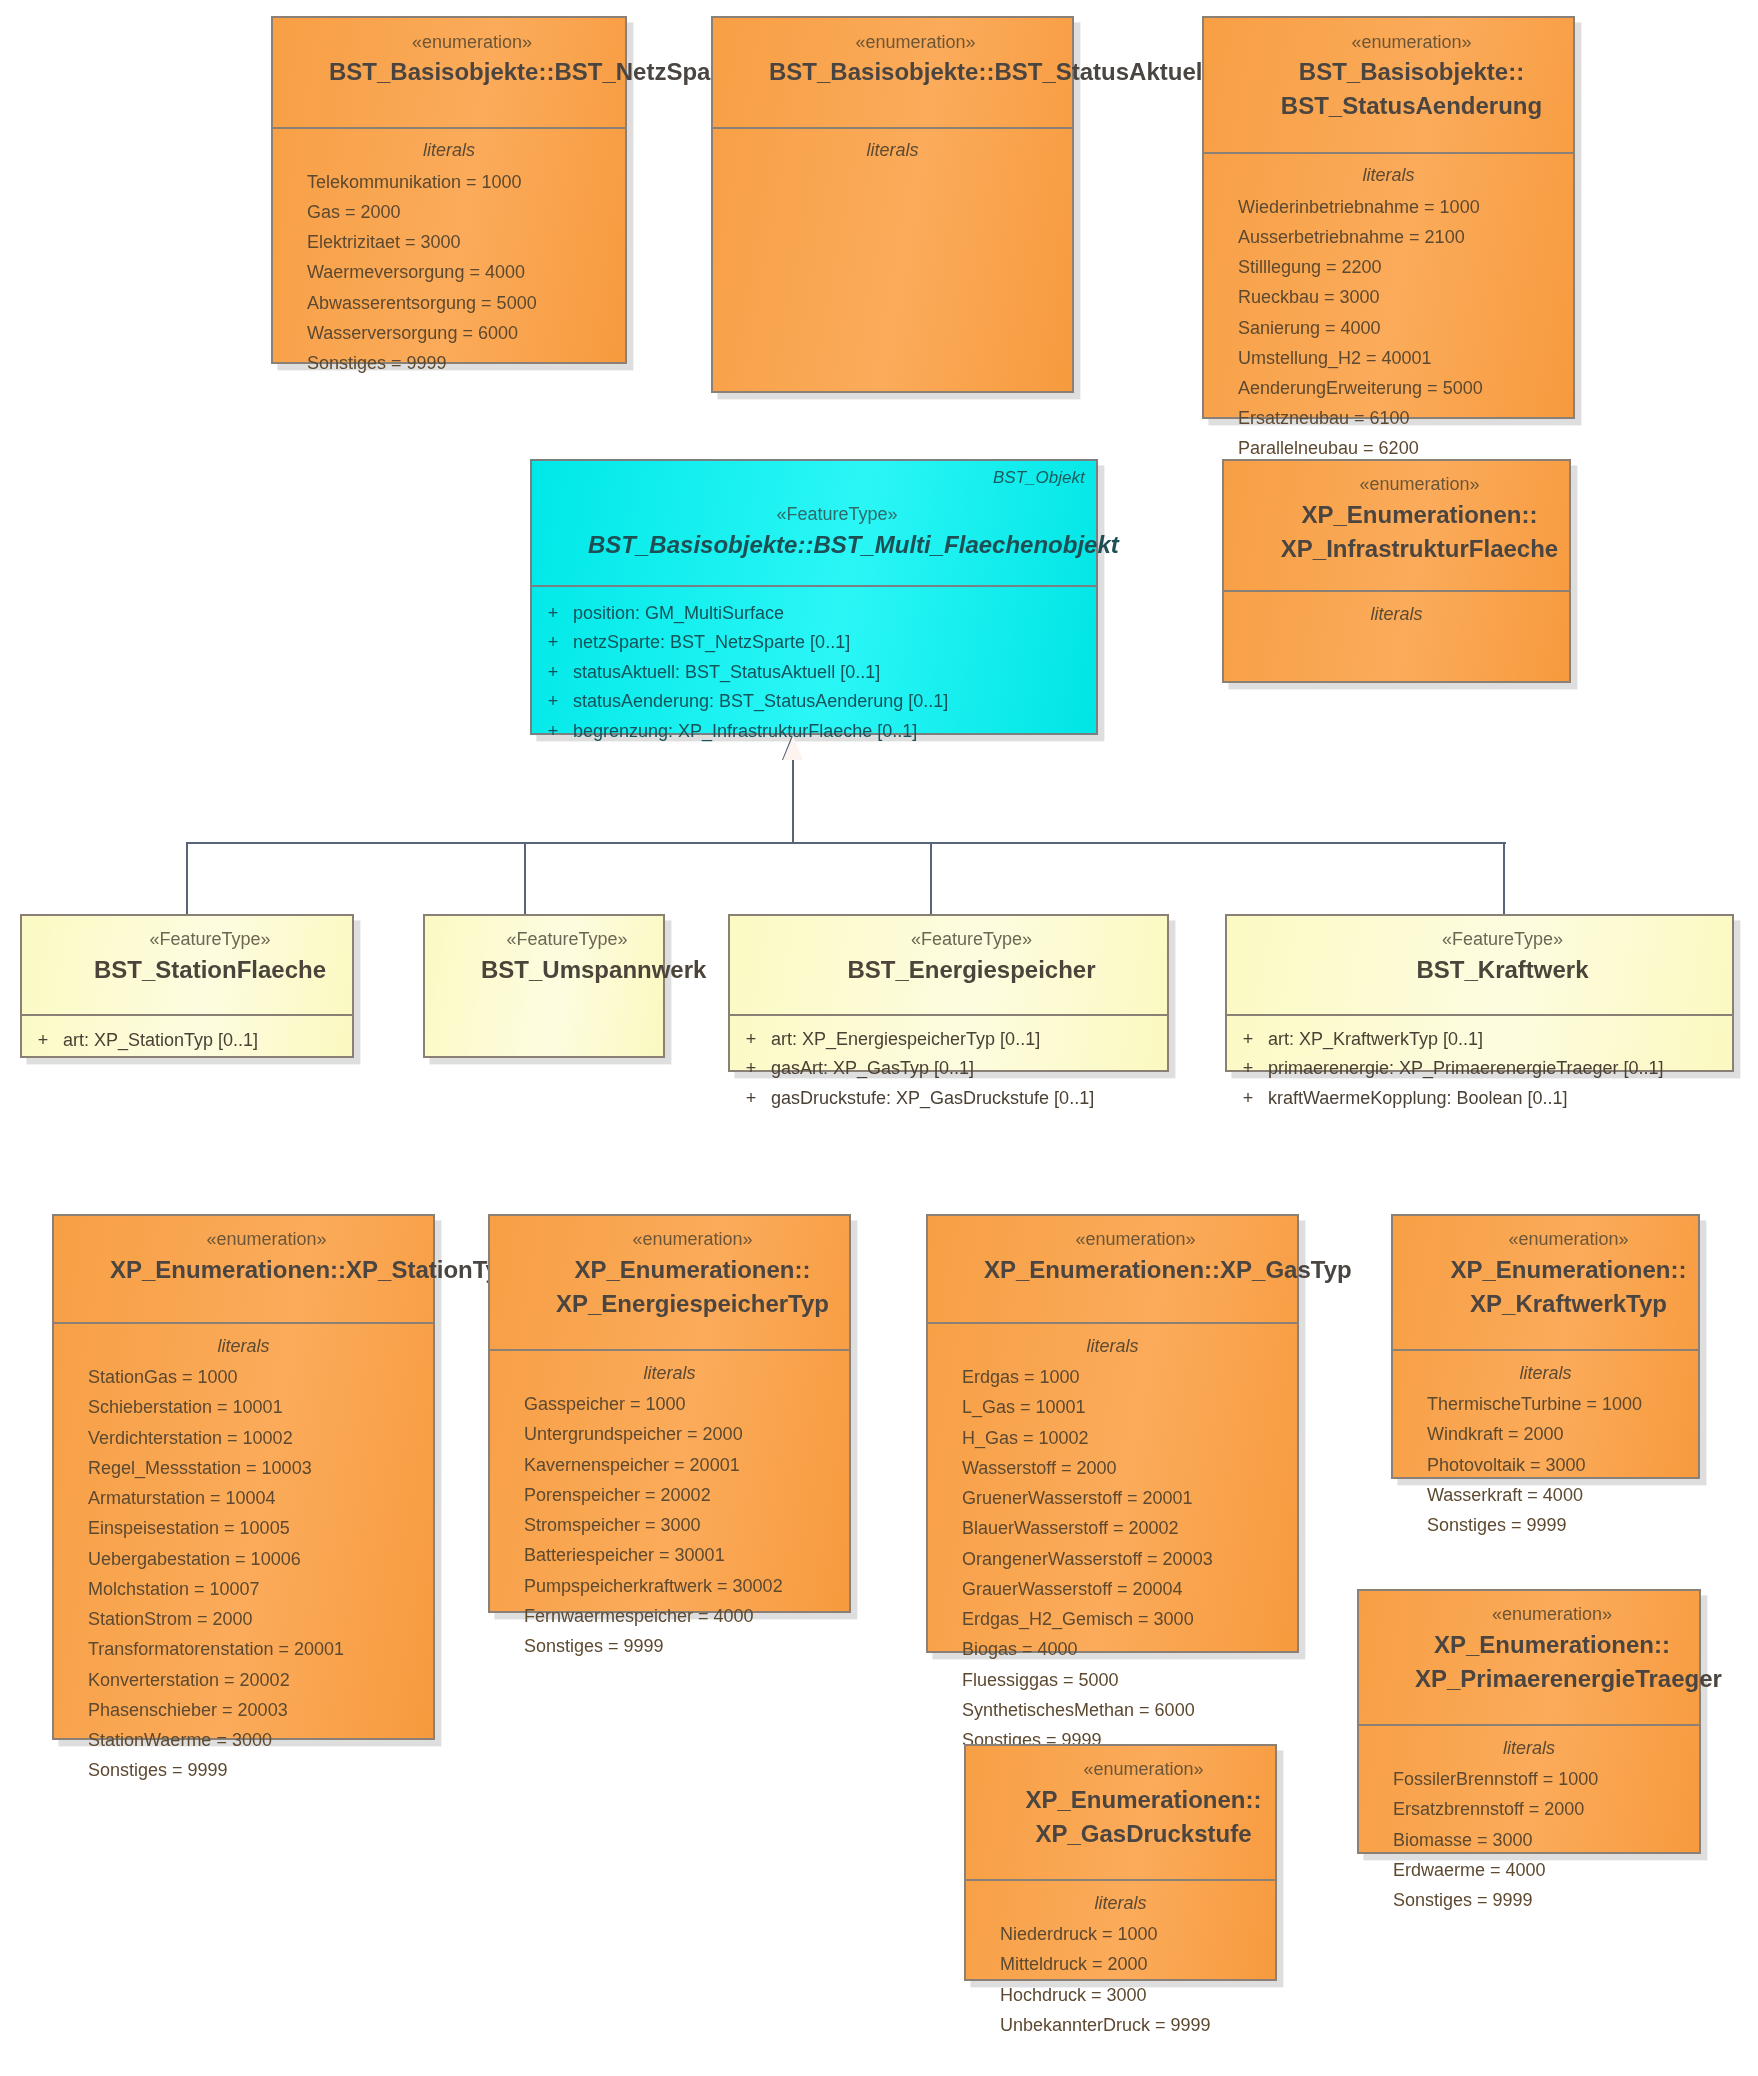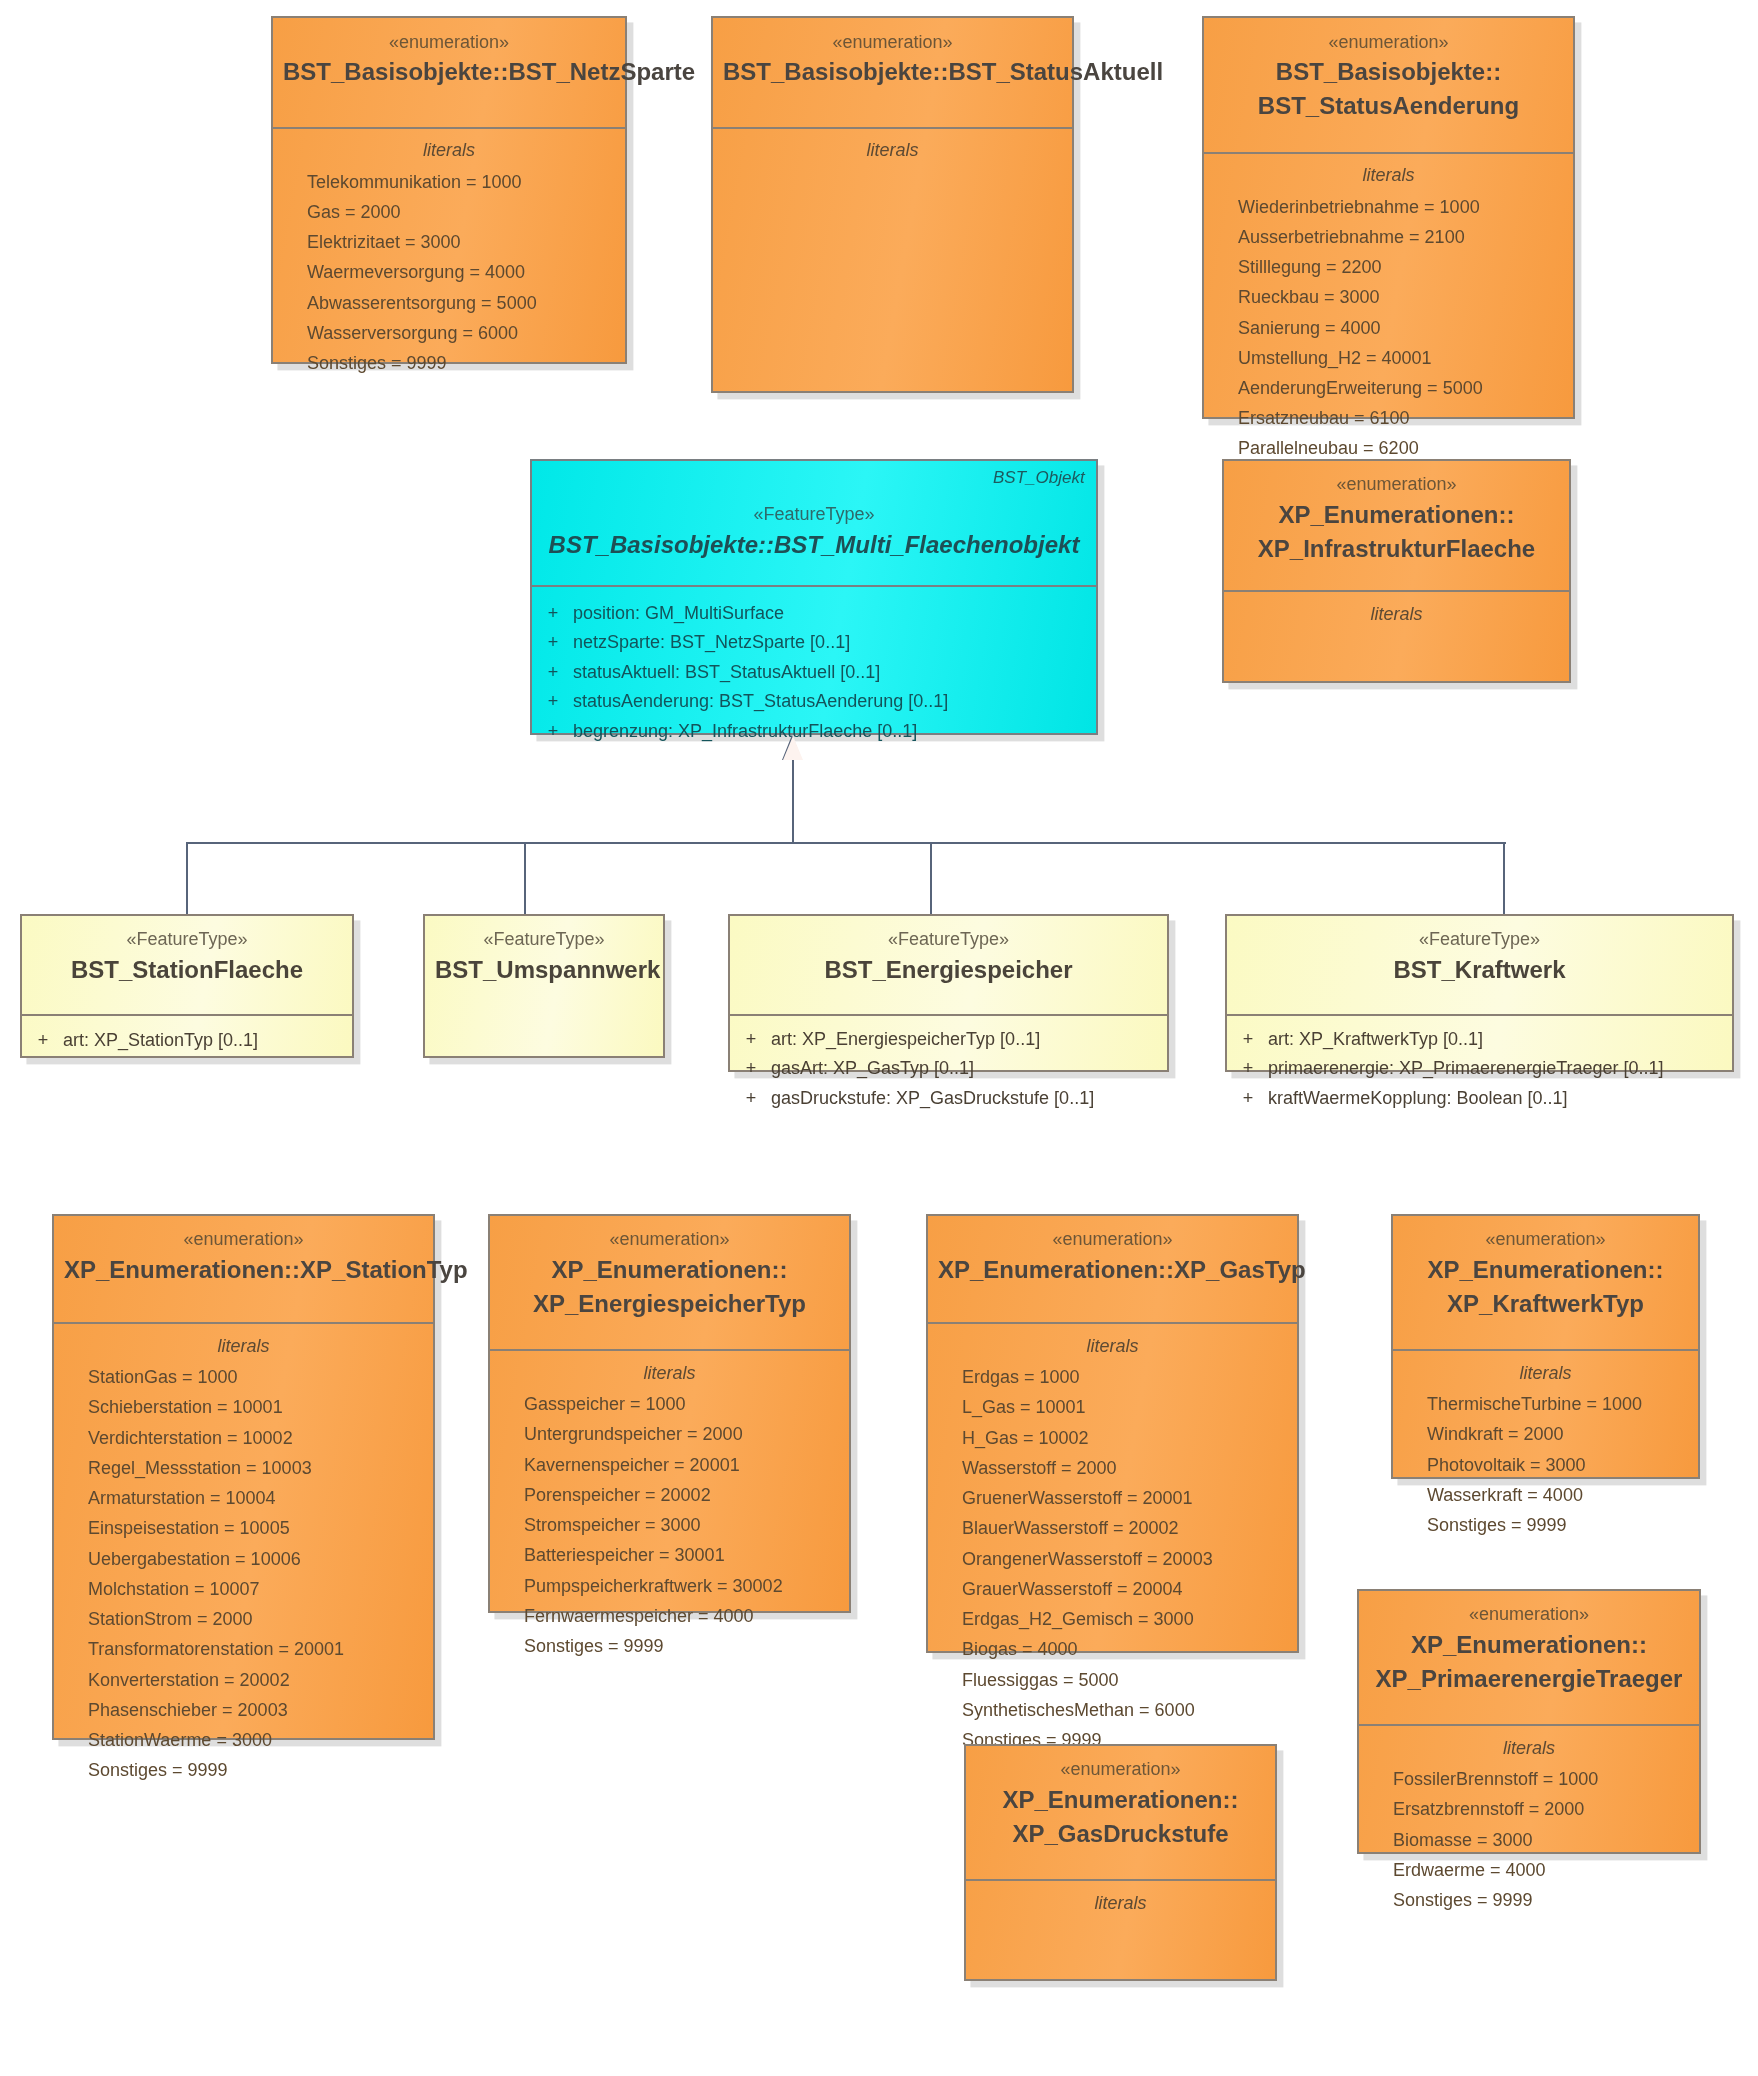--- a/index.html
+++ b/index.html
@@ -37,20 +37,21 @@
   .uml-box.root {
     background: #03ebeb;
     background: linear-gradient(100deg, #00e8e8 0%, #2bf6f6 55%, #00e5e5 100%);
     border-color: #7a7f82;
   }
 
   .box-header {
     position: relative;
     padding: 11.4px 10px 10px 10px;
     text-align: center;
+    margin-left: 46px;
   }
   .box-sep {
     border-top: 2.1px solid #8a8075;
   }
   .root .box-sep { border-top: 2.1px solid #7a7f82; }
 
   .stereo {
     display: block;
     font-size: 18px;
     color: #5a5a52;
@@ -466,17 +467,23 @@
 
   <div class="uml-box enum" style="left:964px; top:1744px; width:313px; height:237px;">
     <div class="box-header" style="height:112px;">
       <span class="stereo">«enumeration»</span>
       <span class="cls-name">XP_Enumerationen::</span>
       <span class="cls-name">XP_GasDruckstufe</span>
     </div>
     <div class="box-sep"></div>
     <div class="box-body">
       <div class="literals-label">literals</div>
+      <ul class="lit-list">
+        <li class="lit">Niederdruck = 1000</li>
+        <li class="lit">Mitteldruck = 2000</li>
+        <li class="lit">Hochdruck = 3000</li>
+        <li class="lit">UnbekannterDruck = 9999</li>
+      </ul>
     </div>
   </div>
 
 </div>
 
 
 </body></html>

